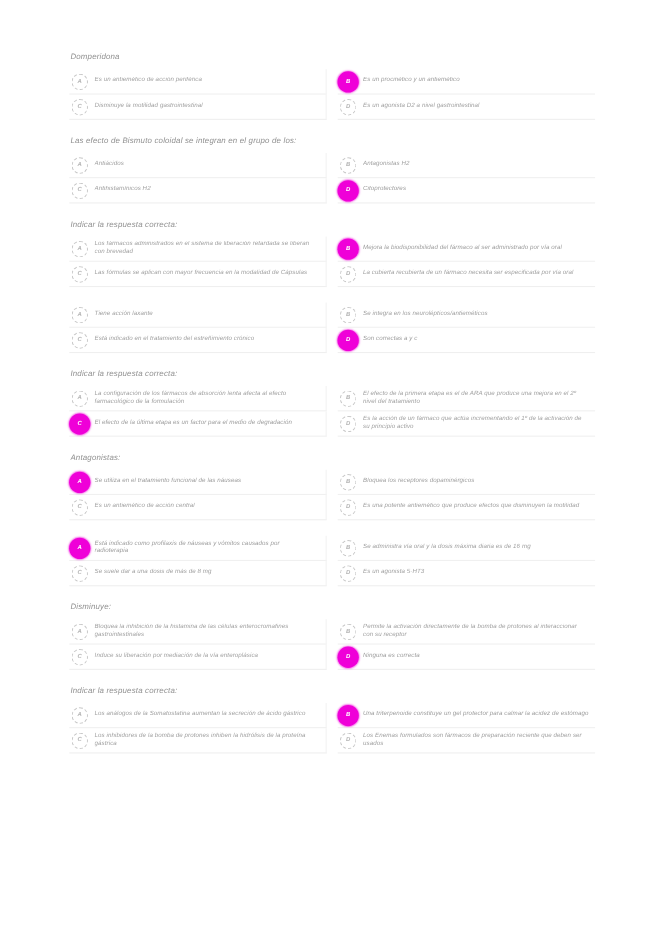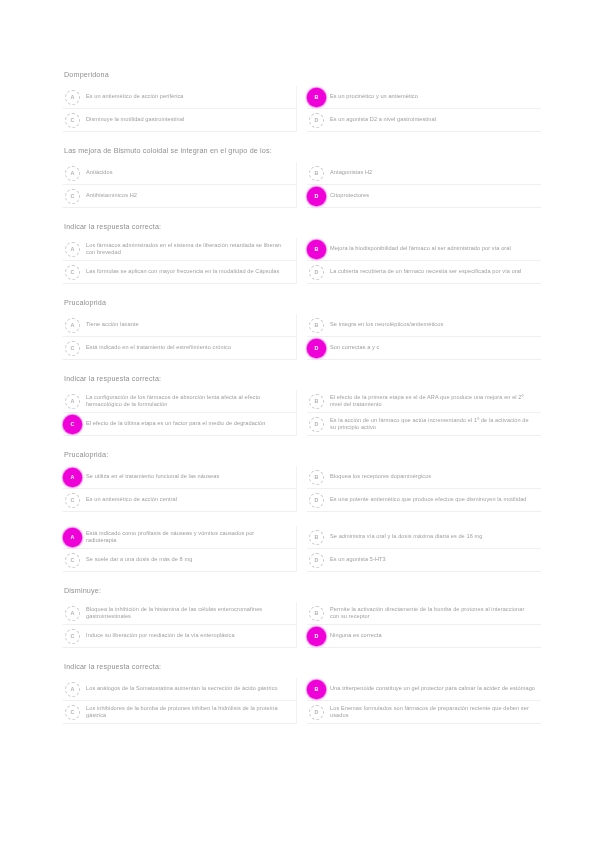--- a/index.html
+++ b/index.html
@@ -20,22 +20,23 @@
     position: absolute;
     left: 0; top: 0;
     width: 599px;
     height: 848px;
     padding: 0;
     box-sizing: border-box;
   }
   .sheet {
     position: absolute;
     left: 63px;
-    top: 70px;
+    top: 47px;
     width: 478px;
+    font-style: italic;
   }
 
   
   .qblock {
     margin: 0 0 14px 0;
     width: 100%;
   }
   .qtitle {
     font-size: 7.2px;
     line-height: 9px;
@@ -127,21 +128,21 @@
             <div class="bullet">C</div>
             <div class="otext">Disminuye la motilidad gastrointestinal</div>
           </div>
           <div class="opt lastrow">
             <div class="bullet">D</div>
             <div class="otext">Es un agonista D2 a nivel gastrointestinal</div>
           </div>
         </div>
       </div>
       <div class="qblock">
-        <div class="qtitle">Las mejora de Bismuto coloidal se integran en el grupo de los:</div>
+        <div class="qtitle">Las efecto de Bismuto coloidal se integran en el grupo de los:</div>
         <div class="opts">
           <div class="opt">
             <div class="bullet">A</div>
             <div class="otext">Antiácidos</div>
           </div>
           <div class="opt">
             <div class="bullet">B</div>
             <div class="otext">Antagonistas H2</div>
           </div>
           <div class="opt lastrow">
@@ -169,21 +170,20 @@
             <div class="bullet">C</div>
             <div class="otext">Las fórmulas se aplican con mayor frecuencia en la modalidad de Cápsulas</div>
           </div>
           <div class="opt lastrow">
             <div class="bullet">D</div>
             <div class="otext">La cubierta recubierta de un fármaco necesita ser especificada por vía oral</div>
           </div>
         </div>
       </div>
       <div class="qblock">
-        <div class="qtitle">Prucaloprida</div>
         <div class="opts">
           <div class="opt">
             <div class="bullet">A</div>
             <div class="otext">Tiene acción laxante</div>
           </div>
           <div class="opt">
             <div class="bullet">B</div>
             <div class="otext">Se integra en los neurolépticos/antieméticos</div>
           </div>
           <div class="opt lastrow">
@@ -211,21 +211,21 @@
             <div class="bullet sel">C</div>
             <div class="otext sel">El efecto de la última etapa es un factor para el medio de degradación</div>
           </div>
           <div class="opt lastrow">
             <div class="bullet">D</div>
             <div class="otext">Es la acción de un fármaco que actúa incrementando el 1º de la activación de su principio activo</div>
           </div>
         </div>
       </div>
       <div class="qblock">
-        <div class="qtitle">Prucaloprida:</div>
+        <div class="qtitle">Antagonistas:</div>
         <div class="opts">
           <div class="opt">
             <div class="bullet sel">A</div>
             <div class="otext sel">Se utiliza en el tratamiento funcional de las náuseas</div>
           </div>
           <div class="opt">
             <div class="bullet">B</div>
             <div class="otext">Bloquea los receptores dopaminérgicos</div>
           </div>
           <div class="opt lastrow">

